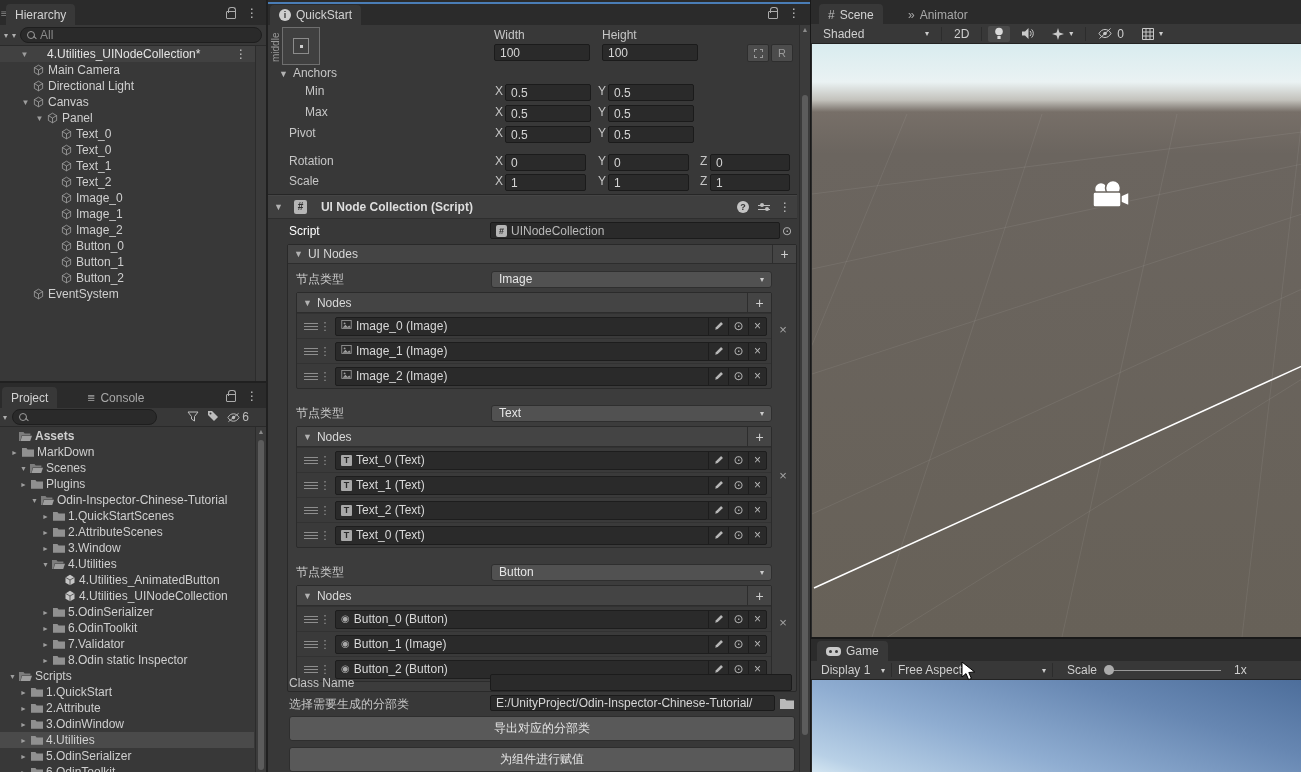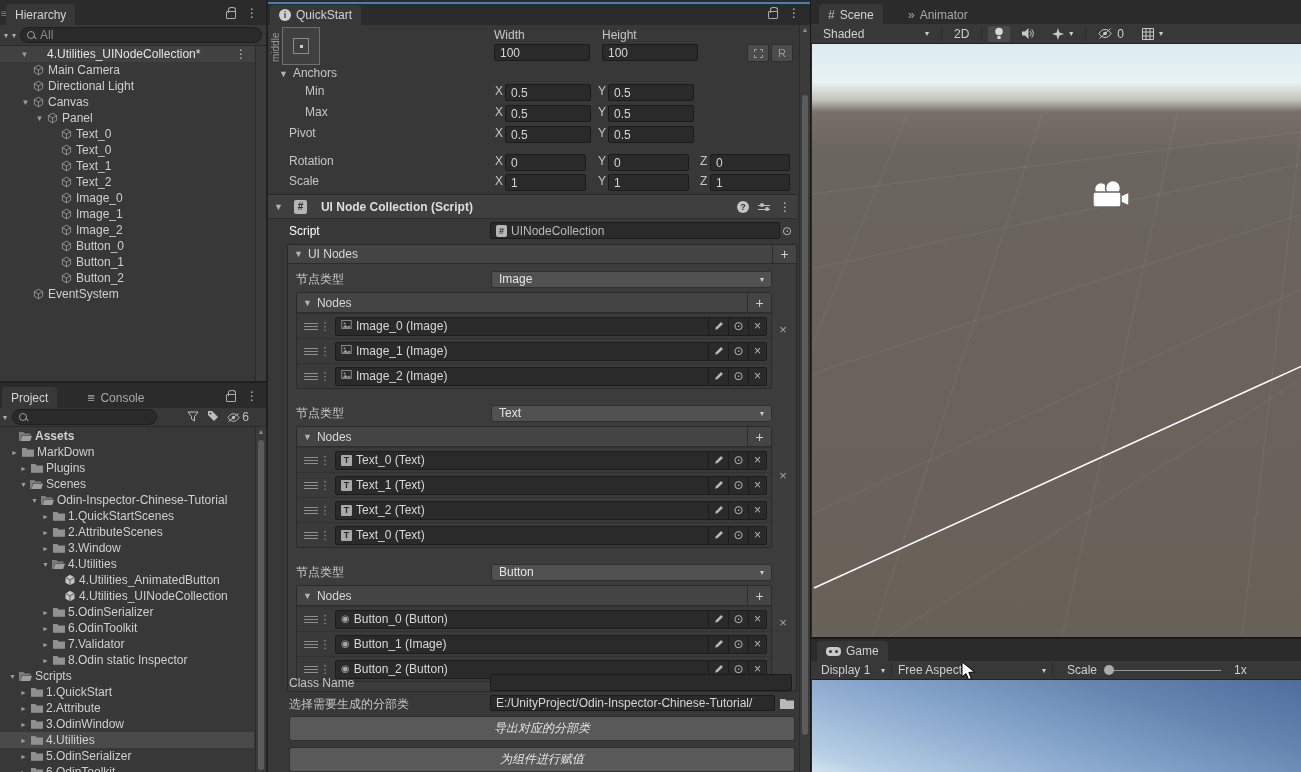--- a/index.html
+++ b/index.html
@@ -102,21 +102,21 @@
   .nkebab { width:14px; flex:0 0 14px; text-align:center; color:#9a9a9a; font-size:11px; }
   .objfield { flex:1; min-width:0; display:flex; align-items:stretch; height:19px; background:#2a2a2a;
               border:1px solid #1d1d1d; border-radius:2px; margin-left:3px; }
   .objfield .otxt { flex:1; min-width:0; display:flex; align-items:center; gap:4px; padding:0 5px; color:#d8d8d8; overflow:hidden; }
   .mini-btn { width:20px; flex:0 0 20px; border-left:1px solid #1d1d1d; display:flex; align-items:center; justify-content:center; color:#b8b8b8; }
   .ticon { width:11px; height:11px; flex:0 0 11px; background:#a8a8a8; color:#2c2c2c; border-radius:1px;
            font:bold 9px/11px "Liberation Sans",sans-serif; text-align:center; }
   .bicon { color:#a8a8a8; font-size:10px; line-height:1; }
   #classname-row,#path-row { position:absolute; left:0; right:13px; }
   .big-btn { position:absolute; left:21px; width:506px; height:25px; background:#595959; border:1px solid #2e2e2e; border-radius:3px;
-             display:flex; align-items:center; justify-content:center; color:#e4e4e4;font-style:italic; }
+             display:flex; align-items:center; justify-content:center; color:#e4e4e4; }
   .folder-btn { position:absolute; width:20px; height:16px; display:flex; align-items:center; justify-content:center; }
 
   
   #scene-panel { position:absolute; left:810px; top:0; width:491px; height:637px; background:#2b2b2b; border-left:1px solid #191919; }
   #scene-toolbar { position:absolute; top:24px; left:0; right:0; height:20px; background:#383838; border-bottom:1px solid #232323;
                    display:flex; align-items:center; padding:0 6px; gap:6px; color:#cfcfcf; }
   .tb-group { display:flex; align-items:center; gap:5px; padding:0 6px; height:16px; border-radius:2px; }
   .tb-sep { width:1px; height:14px; background:#2c2c2c; }
   #scene-view { position:absolute; top:44px; left:1px; right:0; bottom:0;
      background:linear-gradient(to bottom,#d9ecef 0px,#eaf2f3 38px,#c3c2bc 56px,#776f68 68px,#6b655f 110px,#676158 100%); }
@@ -371,37 +371,37 @@
         <div class="trow" style="padding-left: 8px;">
           <span class="exp" style="font-size: 7px;">►</span>
           <span class="lic">
             <svg width="12" height="10" viewBox="0 0 15 12">
               <path d="M0 1h5.5L7 2.8h8V12H0z" fill="#909090"></path>
             </svg>
           </span>
           <span class="lbl">MarkDown</span>
         </div>
         <div class="trow" style="padding-left: 17px;">
-          <span class="exp" style="font-size: 7px;">►</span>
-          <span class="lic">
-            <svg width="12" height="10" viewBox="0 0 15 12">
-              <path d="M0 1h5.5L7 2.8h8V12H0z" fill="#909090"></path>
-            </svg>
-          </span>
-          <span class="lbl">Plugins</span>
-        </div>
-        <div class="trow" style="padding-left: 17px;">
           <span class="exp" style="font-size: 7px;">▼</span>
           <span class="lic">
             <svg width="13" height="10" viewBox="0 0 16 12">
               <path d="M0 1h5.5L7 2.8h7V5H3.4L1.6 12H0z" fill="#7d7d7d"></path>
               <path d="M3.8 5.6H16L13.8 12H1.9z" fill="#9e9e9e"></path>
             </svg>
           </span>
           <span class="lbl">Scenes</span>
+        </div>
+        <div class="trow" style="padding-left: 17px;">
+          <span class="exp" style="font-size: 7px;">►</span>
+          <span class="lic">
+            <svg width="12" height="10" viewBox="0 0 15 12">
+              <path d="M0 1h5.5L7 2.8h8V12H0z" fill="#909090"></path>
+            </svg>
+          </span>
+          <span class="lbl">Plugins</span>
         </div>
         <div class="trow" style="padding-left: 28px;">
           <span class="exp" style="font-size: 7px;">▼</span>
           <span class="lic">
             <svg width="13" height="10" viewBox="0 0 16 12">
               <path d="M0 1h5.5L7 2.8h7V5H3.4L1.6 12H0z" fill="#7d7d7d"></path>
               <path d="M3.8 5.6H16L13.8 12H1.9z" fill="#9e9e9e"></path>
             </svg>
           </span>
           <span class="lbl">Odin-Inspector-Chinese-Tutorial</span>

